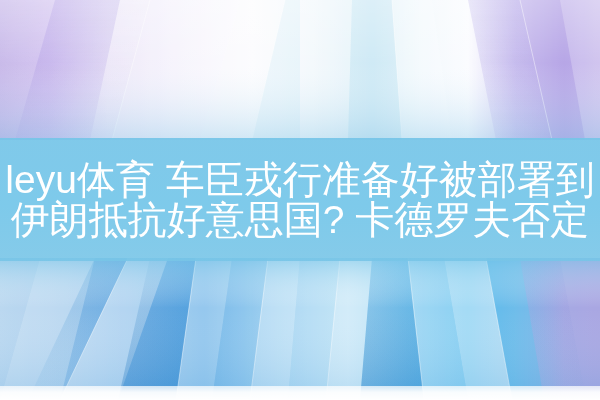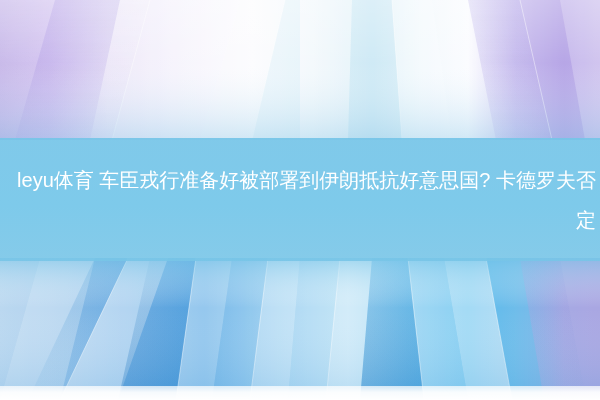--- a/index.html
+++ b/index.html
@@ -38,24 +38,24 @@
         rgba(120,197,231,0.90) 100%);
     display: flex;
     align-items: center;
     justify-content: center;
   }
   .title-text {
     width: 592px;
     margin: 0;
     padding: 0 4px;
     color: #ffffff;
-    font-size: 20px;
+    font-size: 39px;
     line-height: 40px;
     font-weight: 400;
-    text-align: right;
+    text-align: center;
     letter-spacing: 0px;
     white-space: normal;
     text-rendering: optimizeLegibility;
   }
 
   
   .bottom-strip {
     position: absolute;
     left: 0;
     top: 386px;

